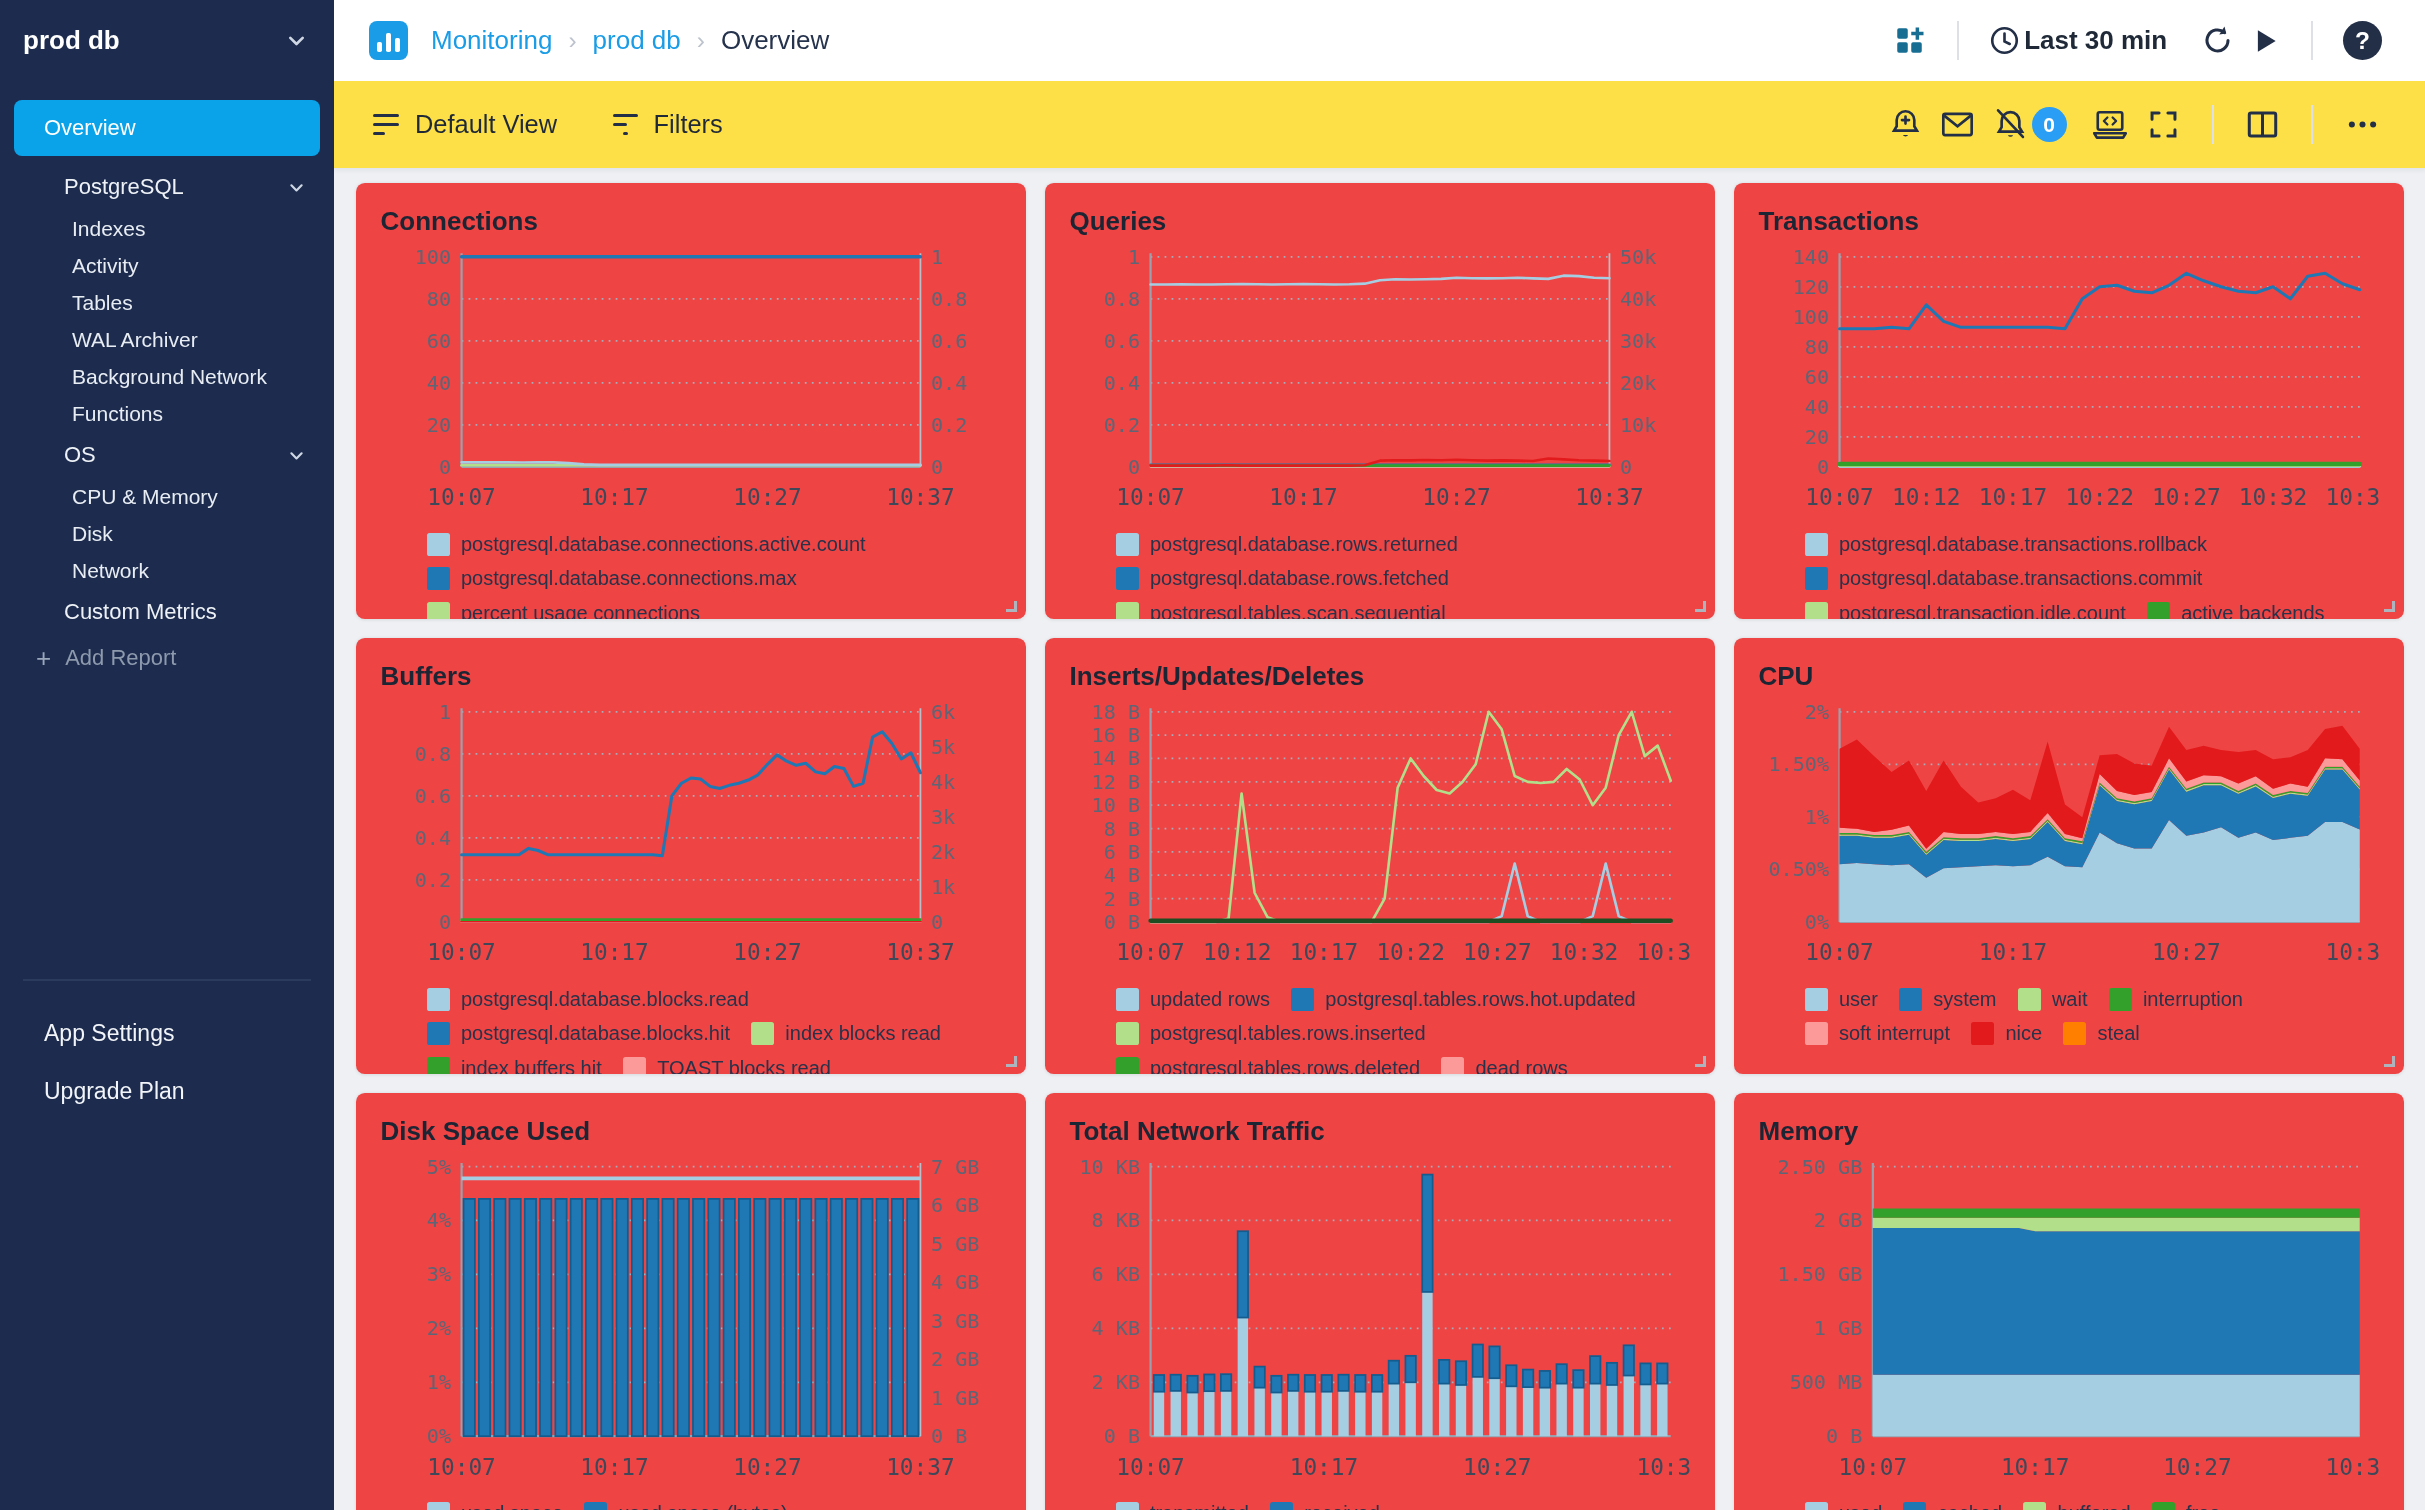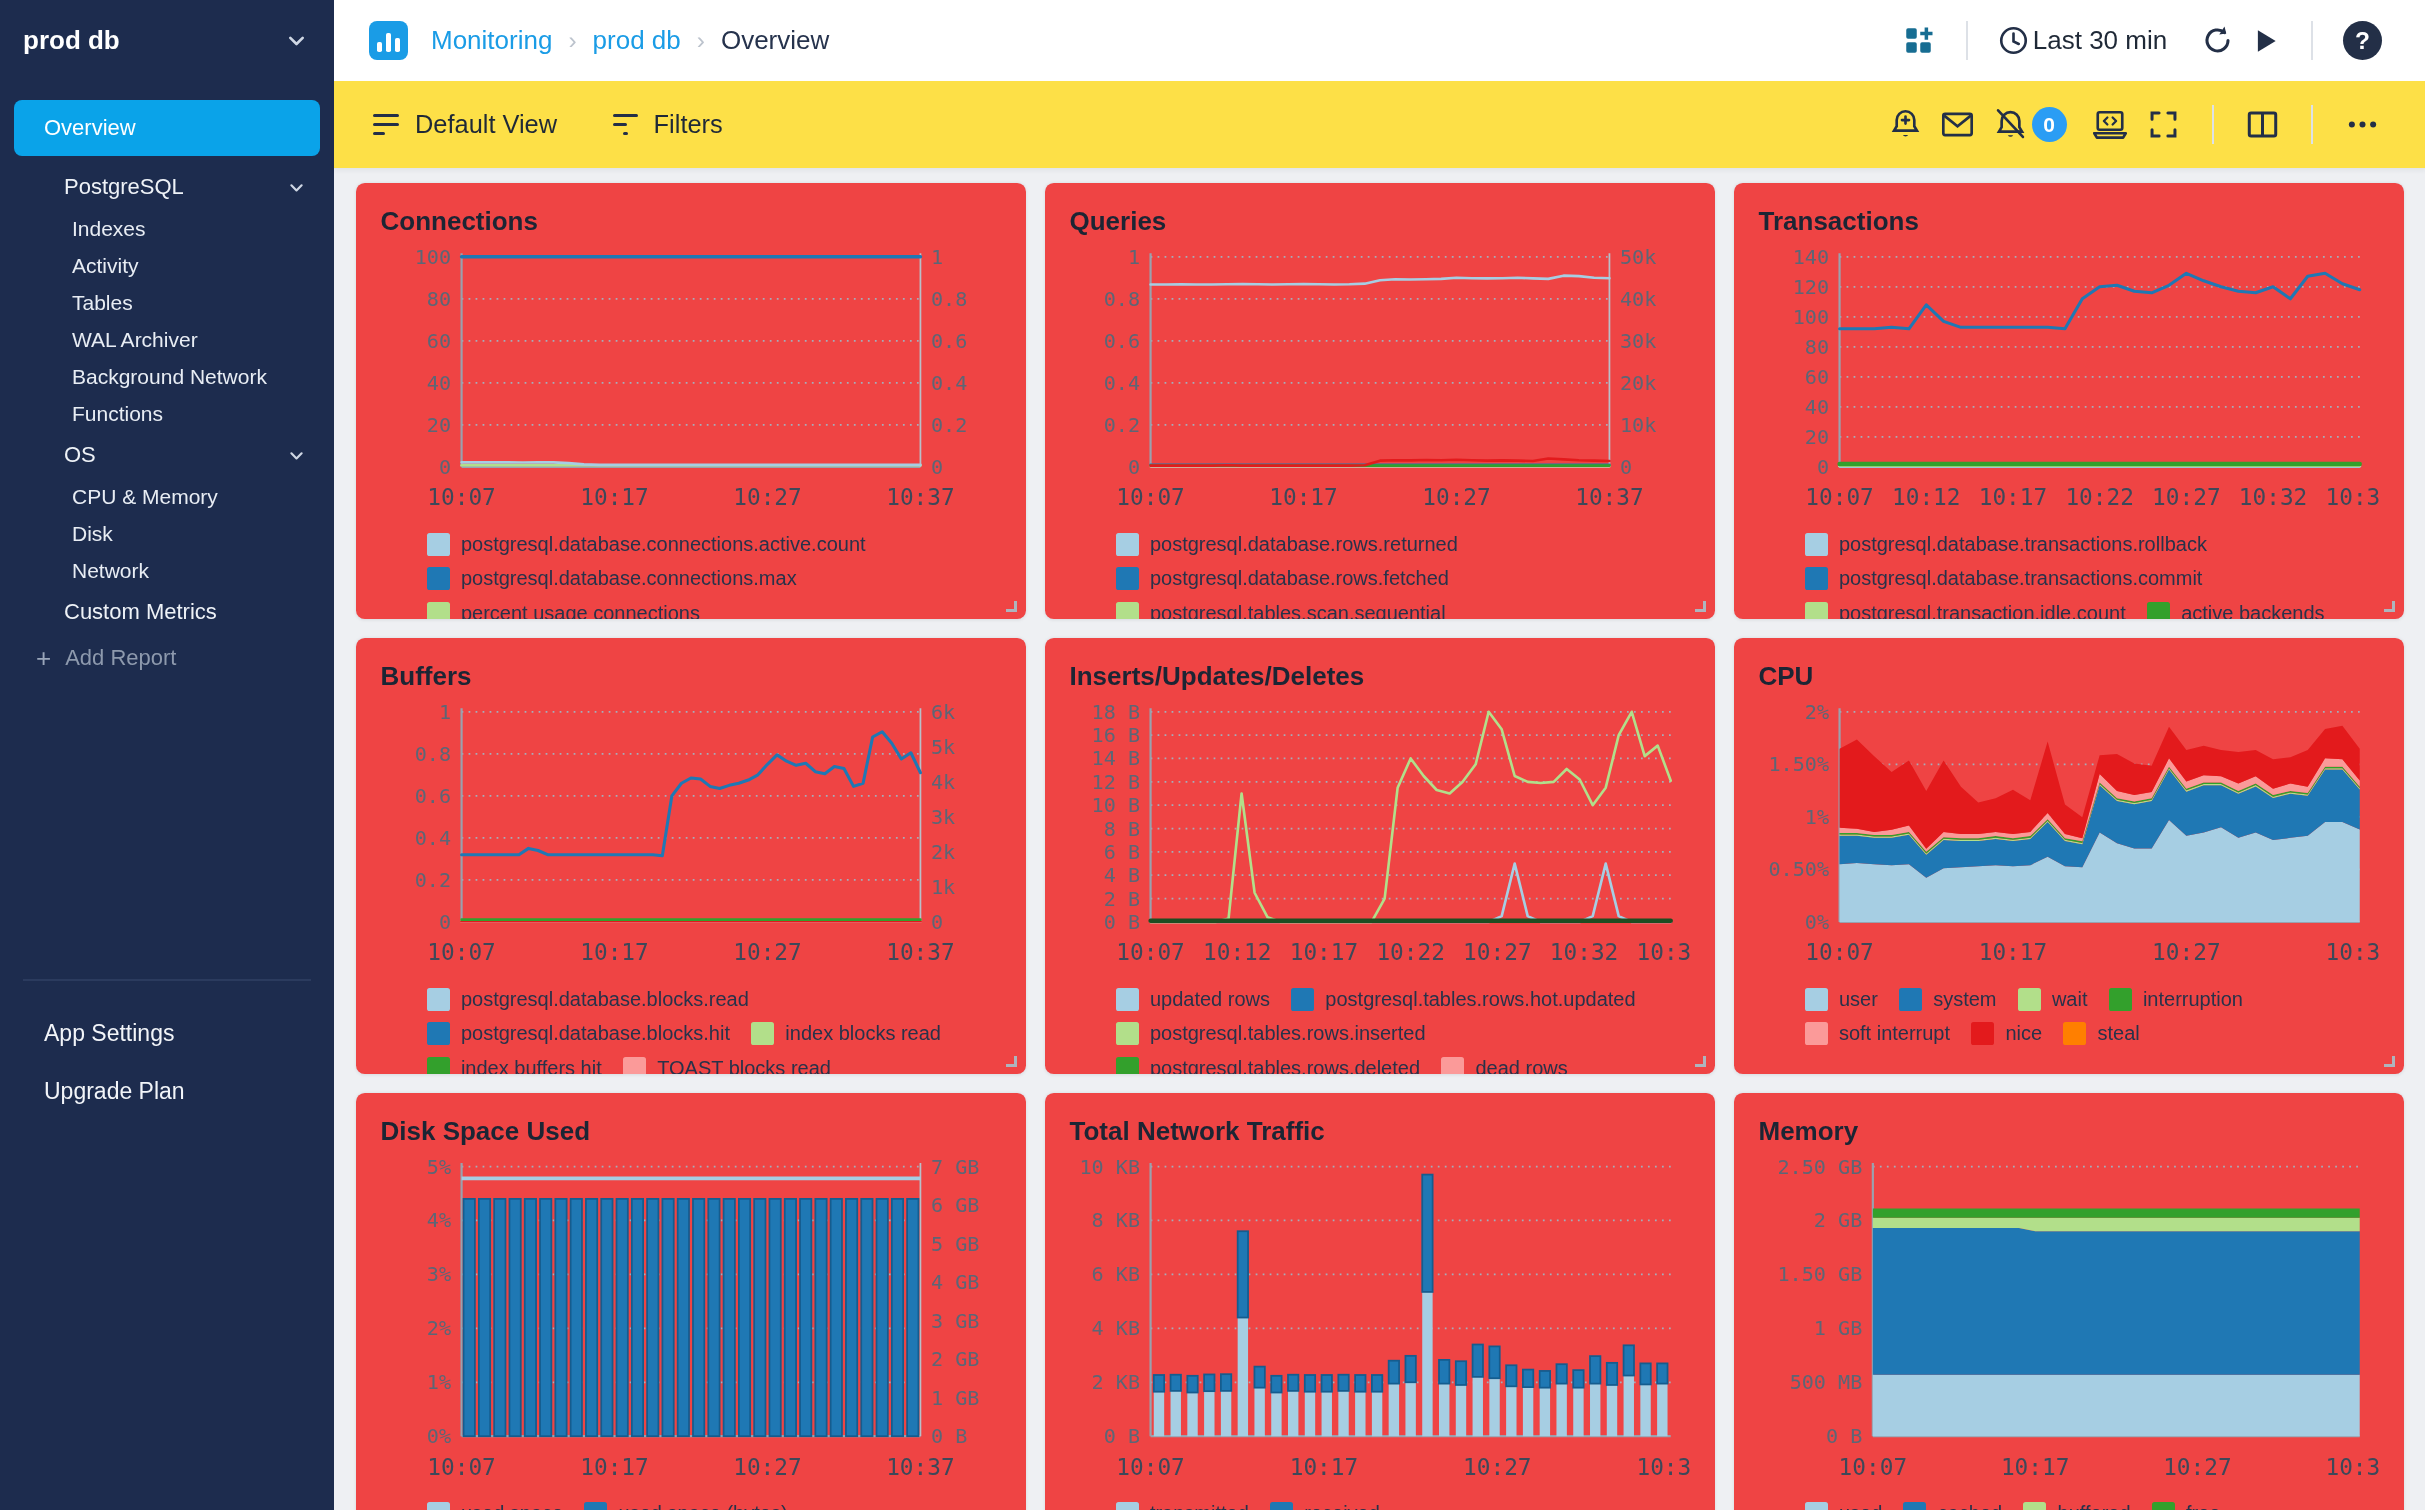--- a/index.html
+++ b/index.html
@@ -36,21 +36,21 @@
     align-items:flex-end; justify-content:center; gap:3.5px; padding-bottom:8px; margin-right:23px; }
   .crumb-icon i { display:block; width:5.3px; background:#fff; border-radius:1.8px; }
   .breadcrumb { display:flex; align-items:center; gap:16px; font-size:26px; }
   .crumb-link { color:#1a9ce6; cursor:pointer; }
   .crumb-sep { color:#bcc3cd; font-size:24.5px; }
   .crumb-current { color:#26334d; font-weight:500; }
   .topbar .spacer, .toolbar .spacer { flex:1; }
   .icon-btn { display:flex; align-items:center; justify-content:center; padding:7px; cursor:pointer; }
   .icon-btn svg { display:block; }
   .v-div { width:1.8px; height:39px; background:#dde1e7; margin:0 23px; }
-  .time-range { display:flex; align-items:center; gap:2px; font-size:26px; font-weight:400;
+  .time-range { display:flex; align-items:center; gap:2px; font-size:26px; font-weight:700;
     color:#1f2937; margin:0 26px 0 5.3px; }
   .help-circle { width:39px; height:39px; border-radius:50%; background:#232f47; color:#fff;
     font-size:24.5px; font-weight:700; display:flex; align-items:center; justify-content:center; }
 
   .toolbar { height:88px; background:#fde047; display:flex; align-items:center; padding:0 37px 0 39px;
     border-bottom:0.9px solid #e3e6ea; box-shadow:0 1.8px 4.4px rgba(20,30,50,.05); flex:none; }
   .tool-group { display:flex; align-items:center; gap:16px; font-size:25.4px; font-weight:500;
     color:#1f2937; margin-right:56px; cursor:pointer; }
   .flt-icon { display:flex; flex-direction:column; gap:5.3px; }
   .flt-icon i { display:block; height:3.5px; border-radius:1.8px; background:#232f47; }

